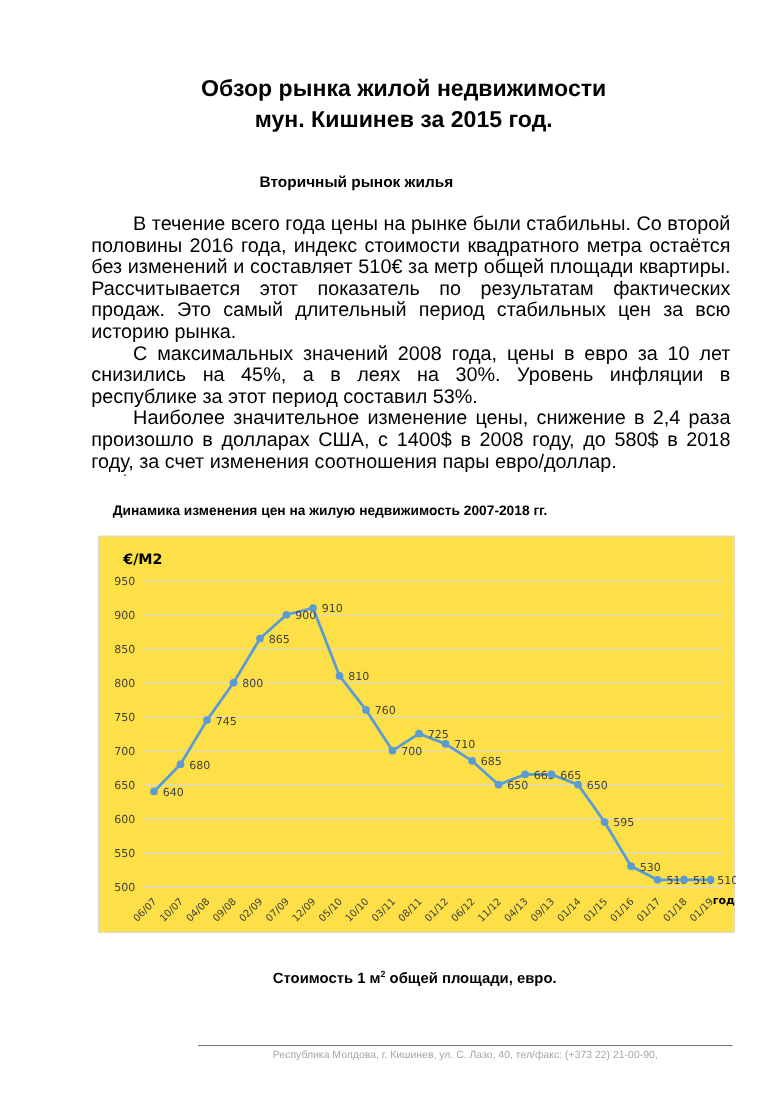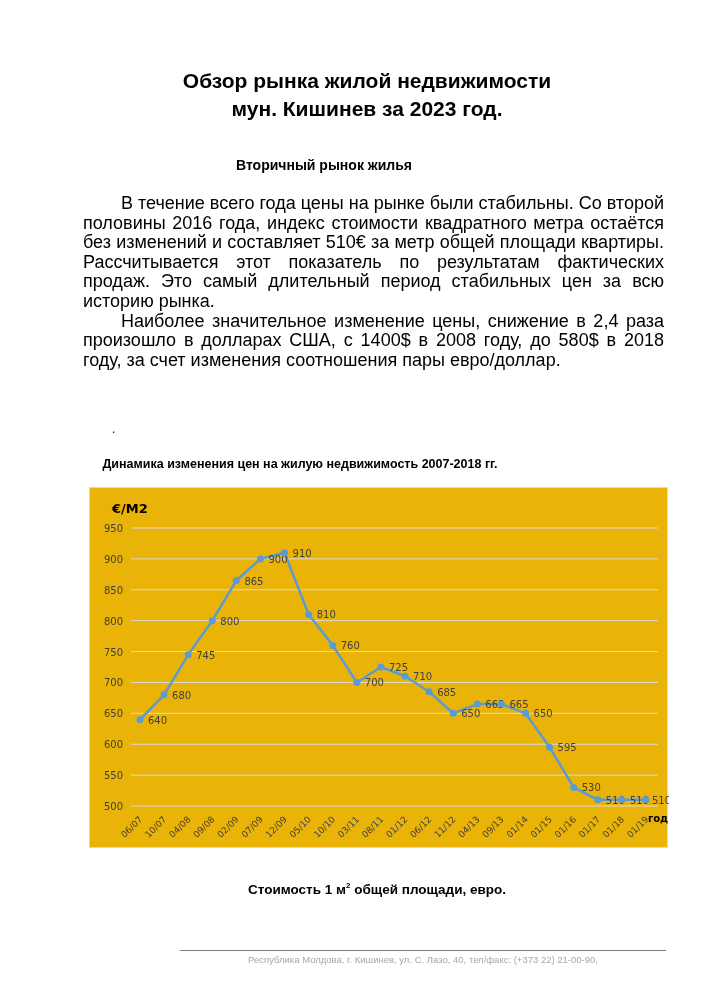--- a/index.html
+++ b/index.html
@@ -3,39 +3,40 @@
 <meta charset="utf-8">
 <style>
   html, body { margin: 0; padding: 0; background: #ffffff; }
   body { width: 706px; height: 1000px; position: relative; overflow: hidden; font-family: "Liberation Sans", sans-serif; color: #000; }
   .title { position: absolute; left: 0; width: 706px; top: 67px; text-align: center; font-weight: bold; font-size: 21px; line-height: 28px; padding-left: 28px; box-sizing: border-box; }
   .section-title { position: absolute; left: 0; width: 604px; top: 157px; text-align: center; font-weight: bold; font-size: 14px; padding-left: 44px; box-sizing: border-box; }
   .body-text { position: absolute; left: 83px; width: 581px; top: 194px; font-size: 18px; line-height: 19.6px; text-align: justify; }
   .body-text p { margin: 0; text-indent: 38px; }
   .dot-line { position: absolute; left: 112px; top: 422px; font-size: 12px; }
   .chart-title { position: absolute; left: 0; width: 558px; top: 457px; text-align: center; font-weight: bold; font-size: 12.5px; padding-left: 42px; box-sizing: border-box; }
-  .chart-frame { position: absolute; left: 89px; top: 487px; width: 579px; height: 361px; border: 1px solid #d9d9d9; box-sizing: border-box; background: #eab308; }
+  .chart-frame { position: absolute; left: 89px; top: 487px; width: 579px; height: 361px; border: 1px solid #d9d9d9; box-sizing: border-box; background: #fde047; }
   .chart-svg { position: absolute; left: 0; top: 0; }
   .caption { position: absolute; left: 0; width: 706px; top: 881px; text-align: center; font-weight: bold; font-size: 13.5px; padding-left: 48px; box-sizing: border-box; }
   .caption sup { font-size: 8px; }
   .footer-line { position: absolute; left: 180px; width: 486px; top: 950px; border-top: 1px solid #7f7f7f; }
   .footer { position: absolute; left: 180px; width: 486px; top: 954px; text-align: center; font-size: 9.5px; color: #a6a6a6; }
 </style>
 </head>
 <body>
 
 <div class="title">
   <div>Обзор рынка жилой недвижимости</div>
-  <div>мун.  Кишинев за 2023 год.</div>
+  <div>мун.  Кишинев за 2015 год.</div>
 </div>
 
 <div class="section-title">Вторичный рынок жилья</div>
 
 <div class="body-text">
   <p>В течение всего года цены на рынке были стабильны. Со второй половины 2016 года, индекс стоимости квадратного метра остаётся без изменений и составляет 510€ за метр общей площади квартиры. Рассчитывается этот показатель по результатам фактических продаж. Это самый длительный период стабильных цен за всю историю рынка.</p>
+  <p>С максимальных значений 2008 года, цены в евро за 10 лет снизились на 45%, а в леях на 30%. Уровень инфляции в республике за этот период составил 53%.</p>
   <p>Наиболее значительное изменение цены, снижение в 2,4 раза произошло в долларах США, с 1400$ в 2008 году, до 580$ в 2018 году, за счет изменения соотношения пары евро/доллар.</p>
 </div>
 <div class="dot-line">.</div>
 
 <div class="chart-title">Динамика изменения цен на жилую недвижимость 2007-2018 гг.</div>
 
 <div class="chart-frame">
   <svg class="chart-svg" id="chart-svg" width="579" height="361">
       <text x="22" y="25" font-size="13" font-weight="bold" fill="#000" font-family="DejaVu Sans, sans-serif">€/М2</text>
       <line x1="41" x2="568" y1="318" y2="318" stroke="#d9d9d9" stroke-width="1"></line>

